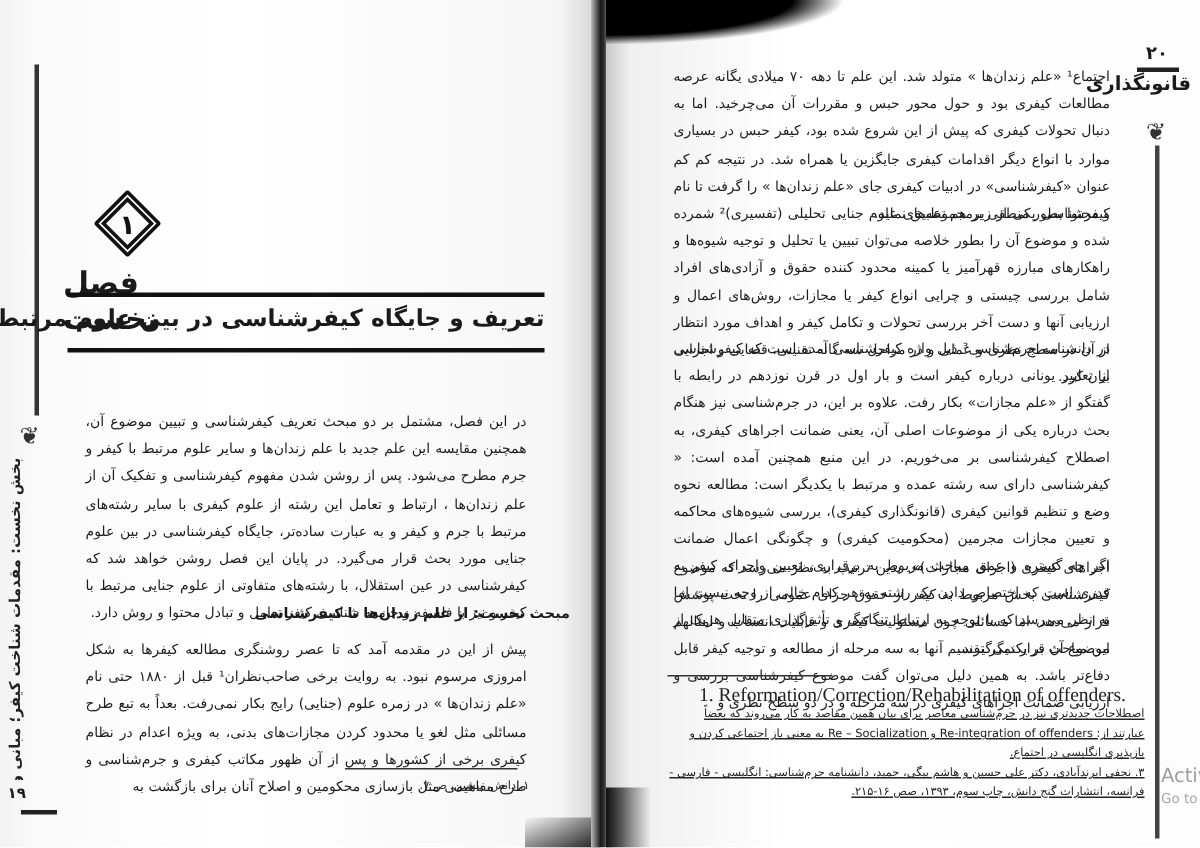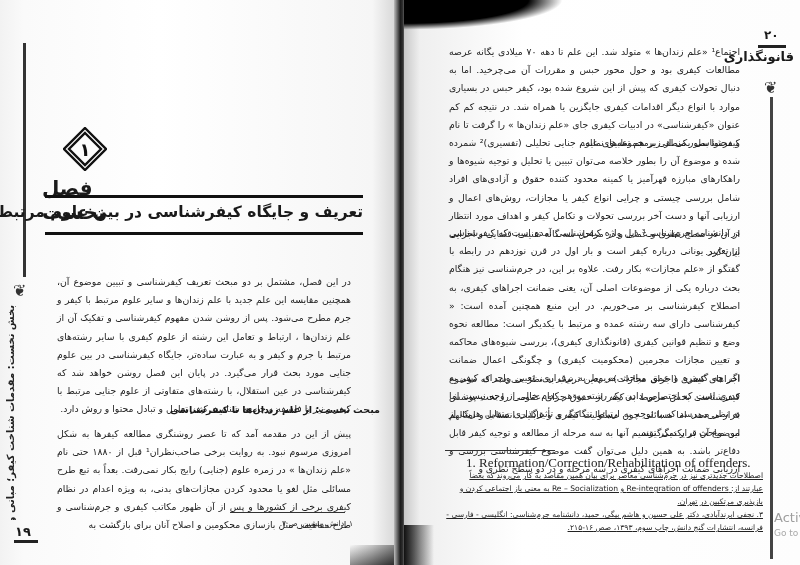--- a/index.html
+++ b/index.html
@@ -37,21 +37,21 @@
 
   
   .margin-rule-left { position:absolute; left:23px; top:43px; width:3px; height:234px; background:#333; }
   .side-ornament { position:absolute; left:13px; top:281px; font-size:16px; color:#333; }
   .side-running {
     position:absolute; left:5px; top:305px; width:28px; height:215px;
     writing-mode:vertical-rl; transform:rotate(180deg);
     font-size:10px; font-weight:bold; direction:rtl; text-align:center; color:#222;
     white-space:nowrap; overflow:hidden;
   }
-  .page-num-left { position:absolute; left:15px; top:524px; font-size:13px; font-weight:bold; }
+  .page-num-left { position:absolute; left:5px; top:524px; font-size:10px; font-weight:bold; }
   .page-num-left-bar { position:absolute; left:14px; top:540px; width:24px; height:3px; background:#222; }
 
   .chapter-diamond {
     position:absolute; left:63px; top:127px; width:44px; height:44px;
   }
   .chapter-label {
     position:absolute; left:42px; top:176px; width:100px; text-align:left;
     font-size:20px; font-weight:bold; direction:rtl;
   }
   .rule-thick { position:absolute; height:3px; background:#111; }
@@ -158,19 +158,19 @@
 </div>
 <div class="body-text" style="left:437px; top:357px; width:315px;">
   <p>اگر چه گستره و عمق مباحث مربوط به برقراری، تعیین واجرای کیفر به قدری است که اختصاص دادن یک رشته به هر کدام خالی از وجه نیست اما به نظر می‌رسد که با توجه به ارتباط تنگاتنگ و تأثیرگذاری متقابل هریک از این مباحث بر یکدیگر تقسیم آنها به سه مرحله از مطالعه و توجیه کیفر قابل دفاع‌تر باشد. به همین دلیل می‌توان گفت موضوع کیفرشناسی بررسی و ارزیابی ضمانت اجراهای کیفری در سه مرحله و در دو سطح نظری و</p>
 </div>
 
 <div class="footnote-rule" style="left:445px; top:450px; width:110px;"></div>
 <div class="fn-latin" style="left:445px; top:455px;">1. Reformation/Correction/Rehabilitation of offenders.</div>
 <div class="footnotes" style="left:448px; top:469px; width:315px;text-decoration:underline;">
   <p>اصطلاحات جدیدتری نیز در جرم‌شناسی معاصر برای بیان همین مقاصد به کار می‌روند که بعضاً</p>
   <p>عبارتند از: Re-integration of offenders و Re – Socialization به معنی باز اجتماعی کردن و</p>
-  <p>بازپذیری مرتکبین در تهران.</p>
+  <p>بازپذیری انگلیسی در اجتماع.</p>
   <p>۳. نجفی ابرندآبادی، دکتر علی حسین و هاشم بیگی، حمید، دانشنامه جرم‌شناسی: انگلیسی - فارسی -</p>
   <p>فرانسه، انتشارات گنج دانش، چاپ سوم، ۱۳۹۳، صص ۱۶-۲۱۵.</p>
 </div>
 
 <div class="watermark-title">Activ</div>
 <div class="watermark-sub">Go to S</div>
 
 </body></html>

